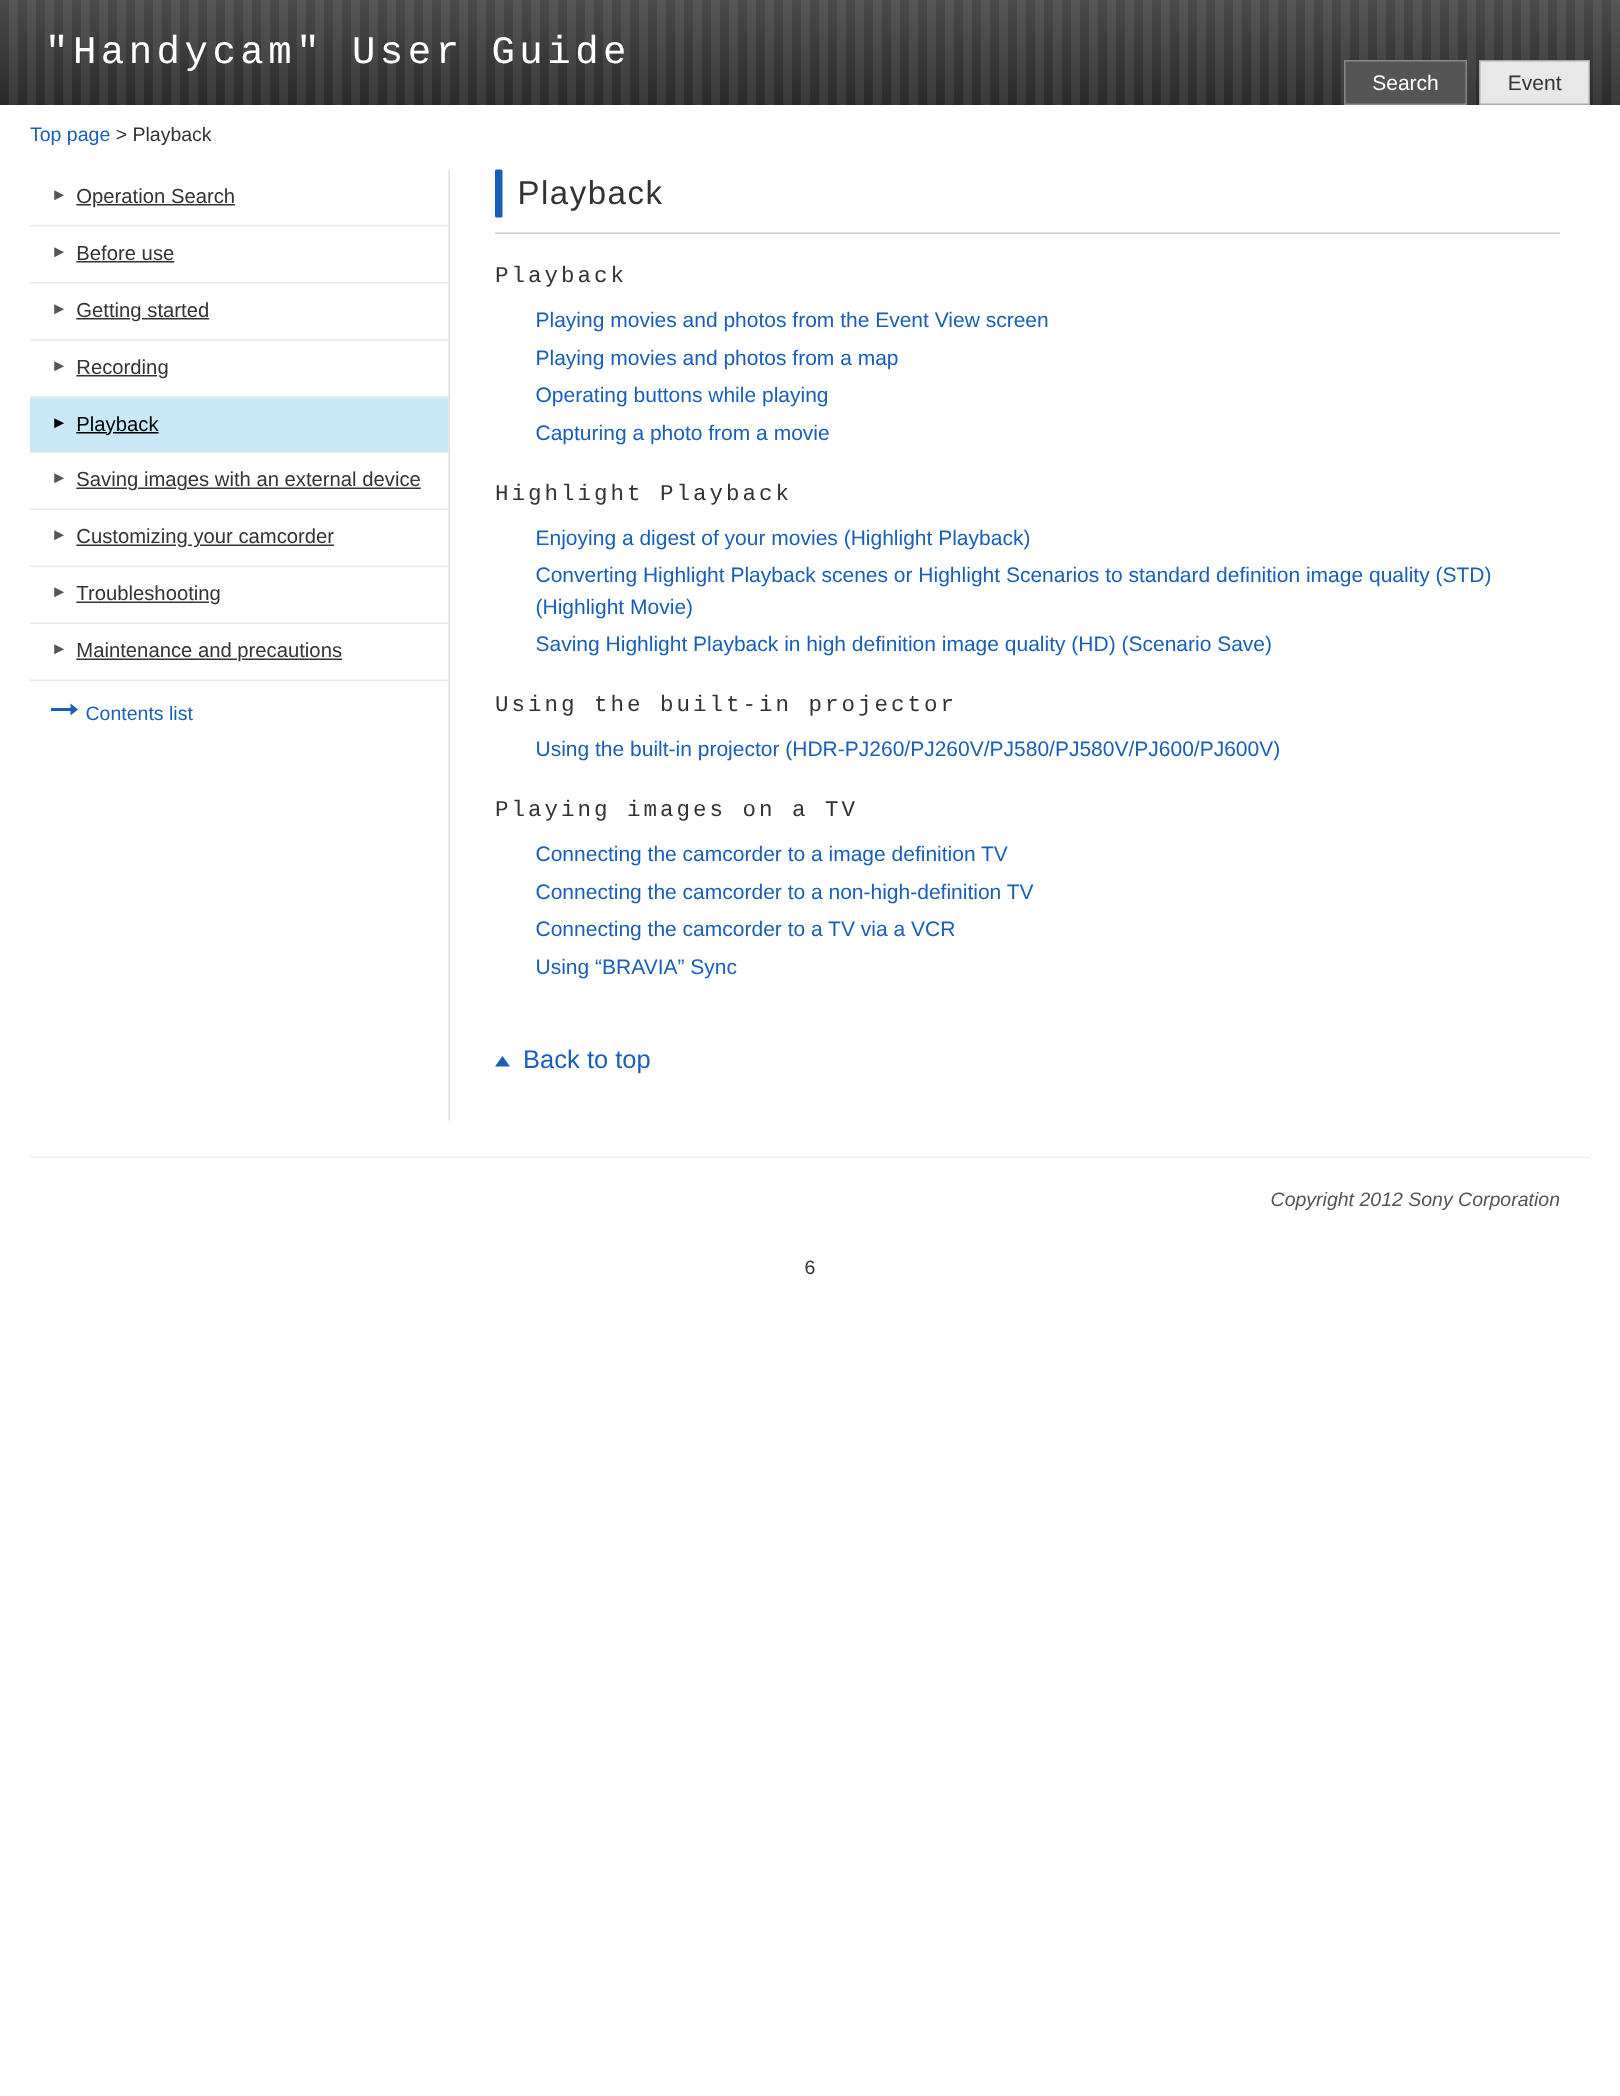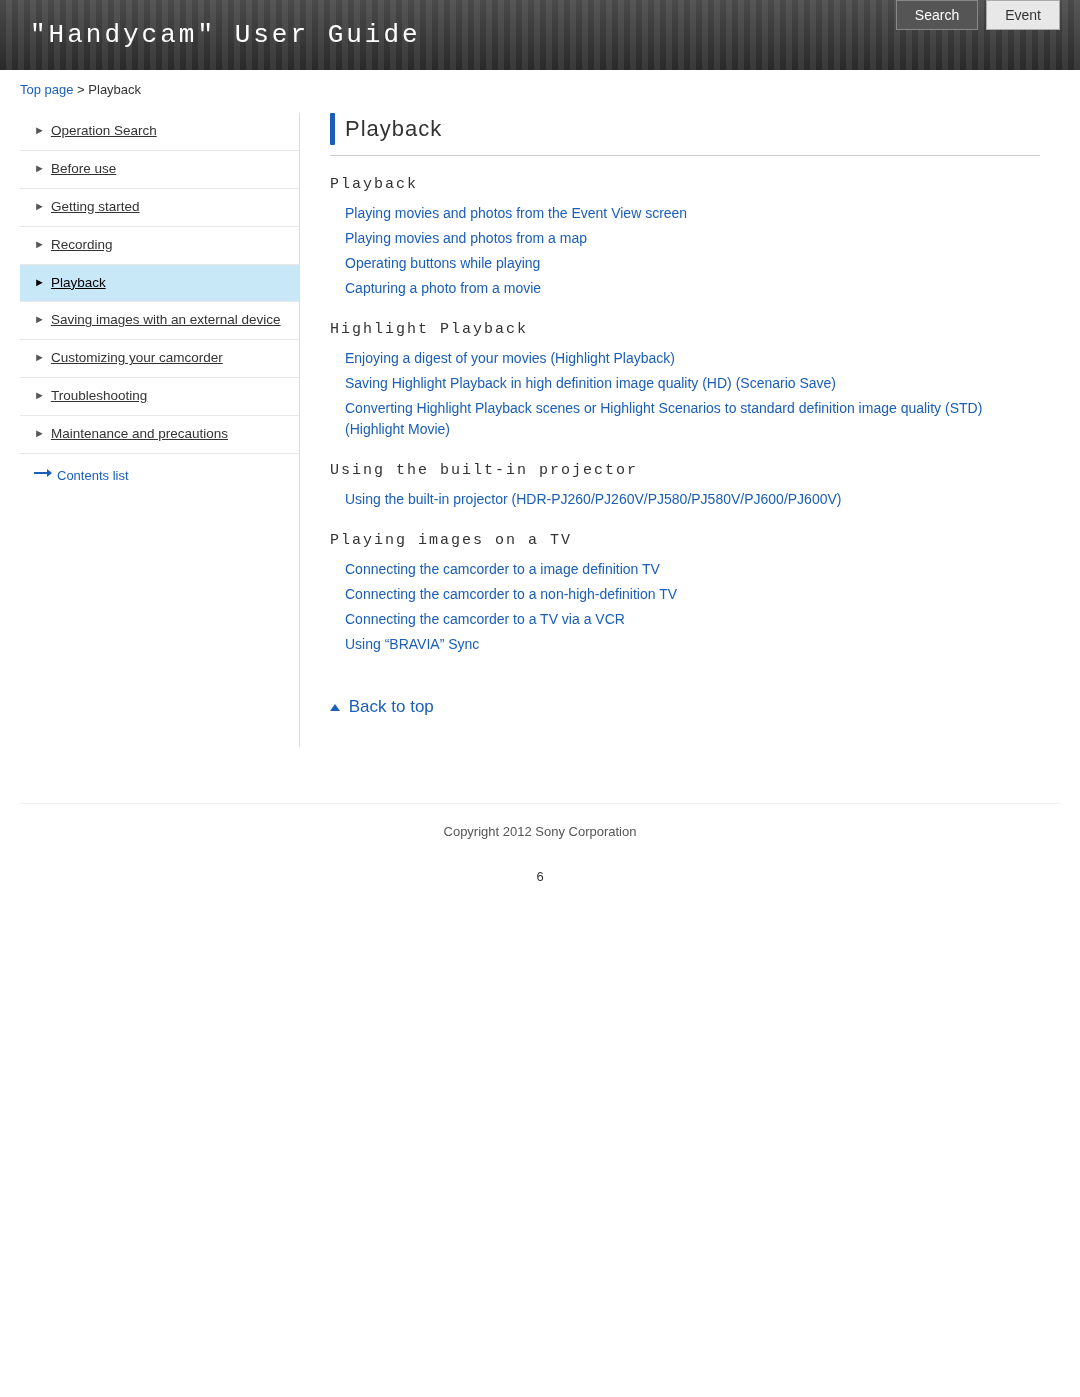--- a/index.html
+++ b/index.html
@@ -41,21 +41,21 @@
       padding: 0 30px;
       display: flex;
       align-items: center;
       position: relative;
       z-index: 1;
       font-weight: normal;
     }
     .header-actions {
       margin-left: auto;
       display: flex;
-      align-items: flex-start;
+      align-items: flex-end;
       gap: 8px;
       padding-right: 20px;
       position: relative;
       z-index: 1;
     }
     .btn-search {
       background: #555;
       color: #fff;
       border: 1px solid #888;
       padding: 6px 18px;
@@ -204,20 +204,21 @@
       letter-spacing: 2px;
       margin-bottom: 10px;
       font-weight: normal;
     }
     .section-links {
       list-style: none;
       padding-left: 15px;
     }
     .section-links li {
       margin-bottom: 4px;
+      margin-left: 12px;
     }
     .section-links li a {
       color: #1a5eb8;
       text-decoration: none;
       font-size: 14px;
       line-height: 1.5;
     }
 
     .back-to-top {
       text-align: left;
@@ -234,26 +235,27 @@
       height: 0;
       border-left: 5px solid transparent;
       border-right: 5px solid transparent;
       border-bottom: 7px solid #1a5eb8;
       margin-right: 4px;
       vertical-align: middle;
     }
 
     
     .footer {
-      text-align: center;
+      text-align: right;
       padding: 20px;
       font-size: 13px;
       color: #555;
       border-top: 1px solid #eee;
-      margin-top: 56px;
+      margin-top: 24px;
+      font-style: italic;
     }
 
     .page-number {
       text-align: center;
       padding: 10px;
       color: #333;
       font-size: 13px;
     }
   </style>
 </head>
@@ -346,24 +348,24 @@
         </ul>
       </div>
 
       <div class="section">
         <h2 class="section-title">Highlight Playback</h2>
         <ul class="section-links">
           <li>
             <a href="#">Enjoying a digest of your movies (Highlight Playback)</a>
           </li>
           <li>
+            <a href="#">Converting Highlight Playback scenes or Highlight Scenarios to standard definition image quality (STD) (Highlight Movie)</a>
+          </li>
+          <li>
             <a href="#">Saving Highlight Playback in high definition image quality (HD) (Scenario Save)</a>
-          </li>
-          <li>
-            <a href="#">Converting Highlight Playback scenes or Highlight Scenarios to standard definition image quality (STD) (Highlight Movie)</a>
           </li>
         </ul>
       </div>
 
       <div class="section">
         <h2 class="section-title">Using the built-in projector</h2>
         <ul class="section-links">
           <li>
             <a href="#">Using the built-in projector (HDR-PJ260/PJ260V/PJ580/PJ580V/PJ600/PJ600V)</a>
           </li>

